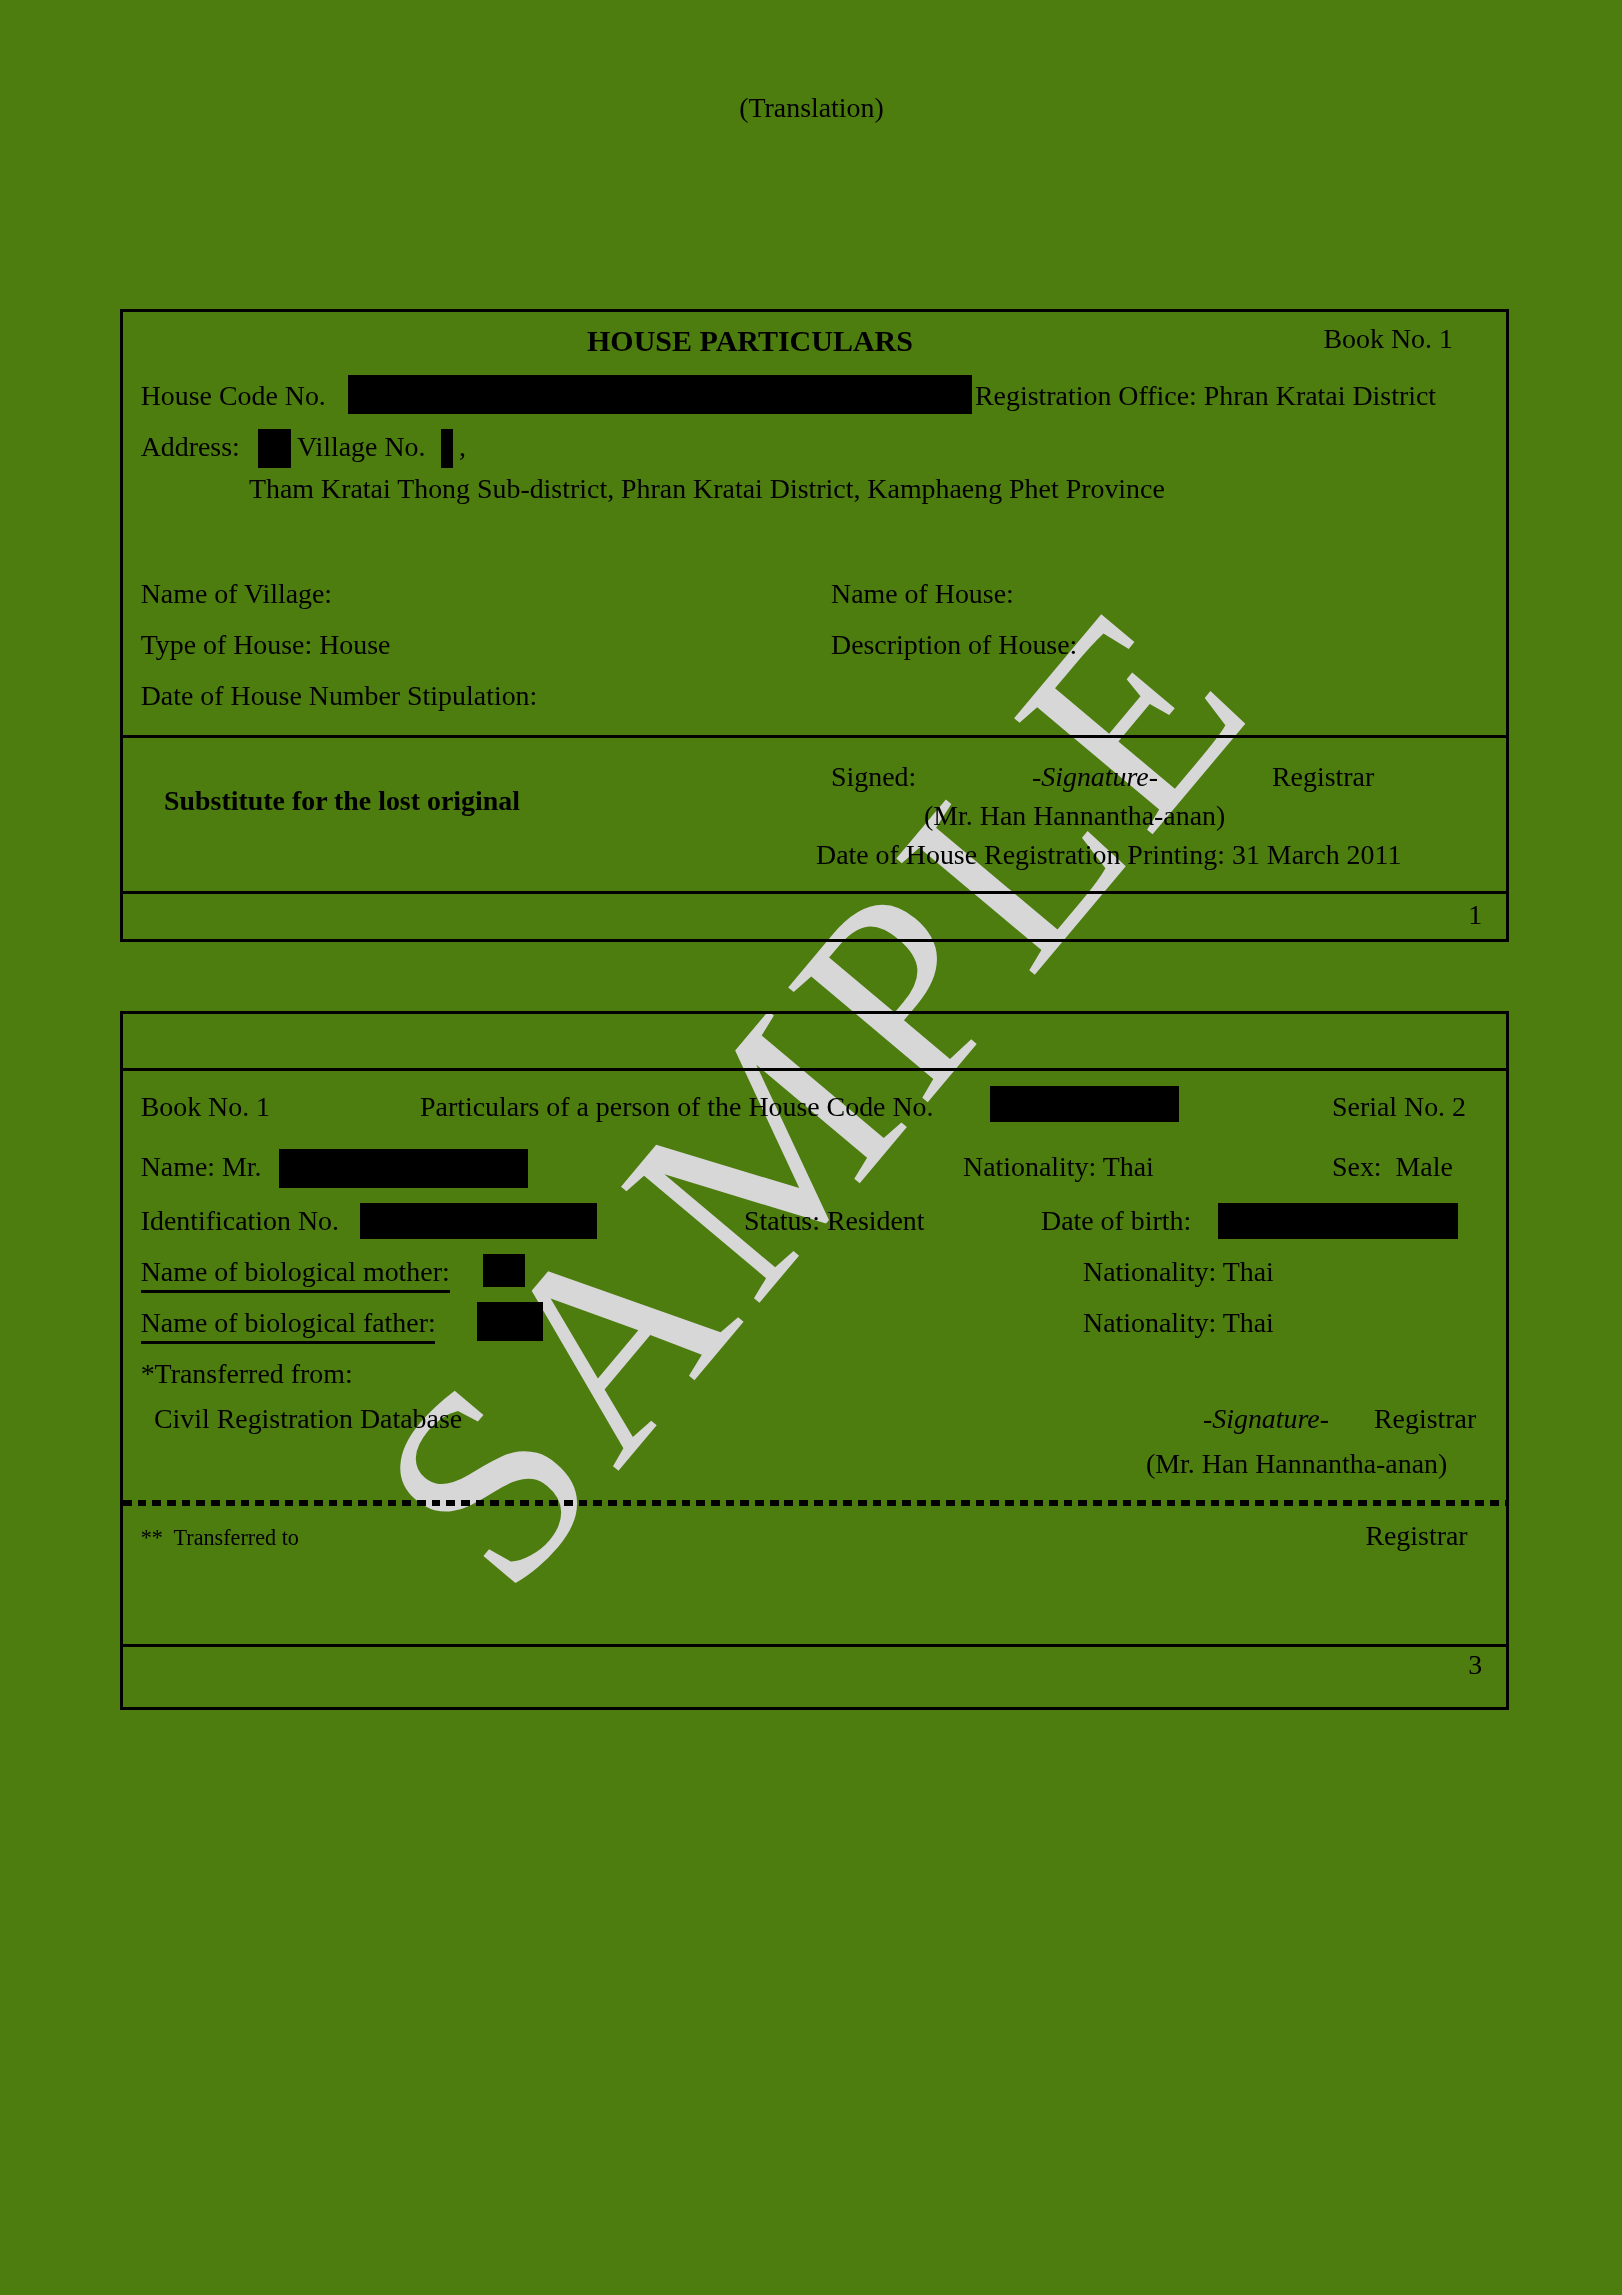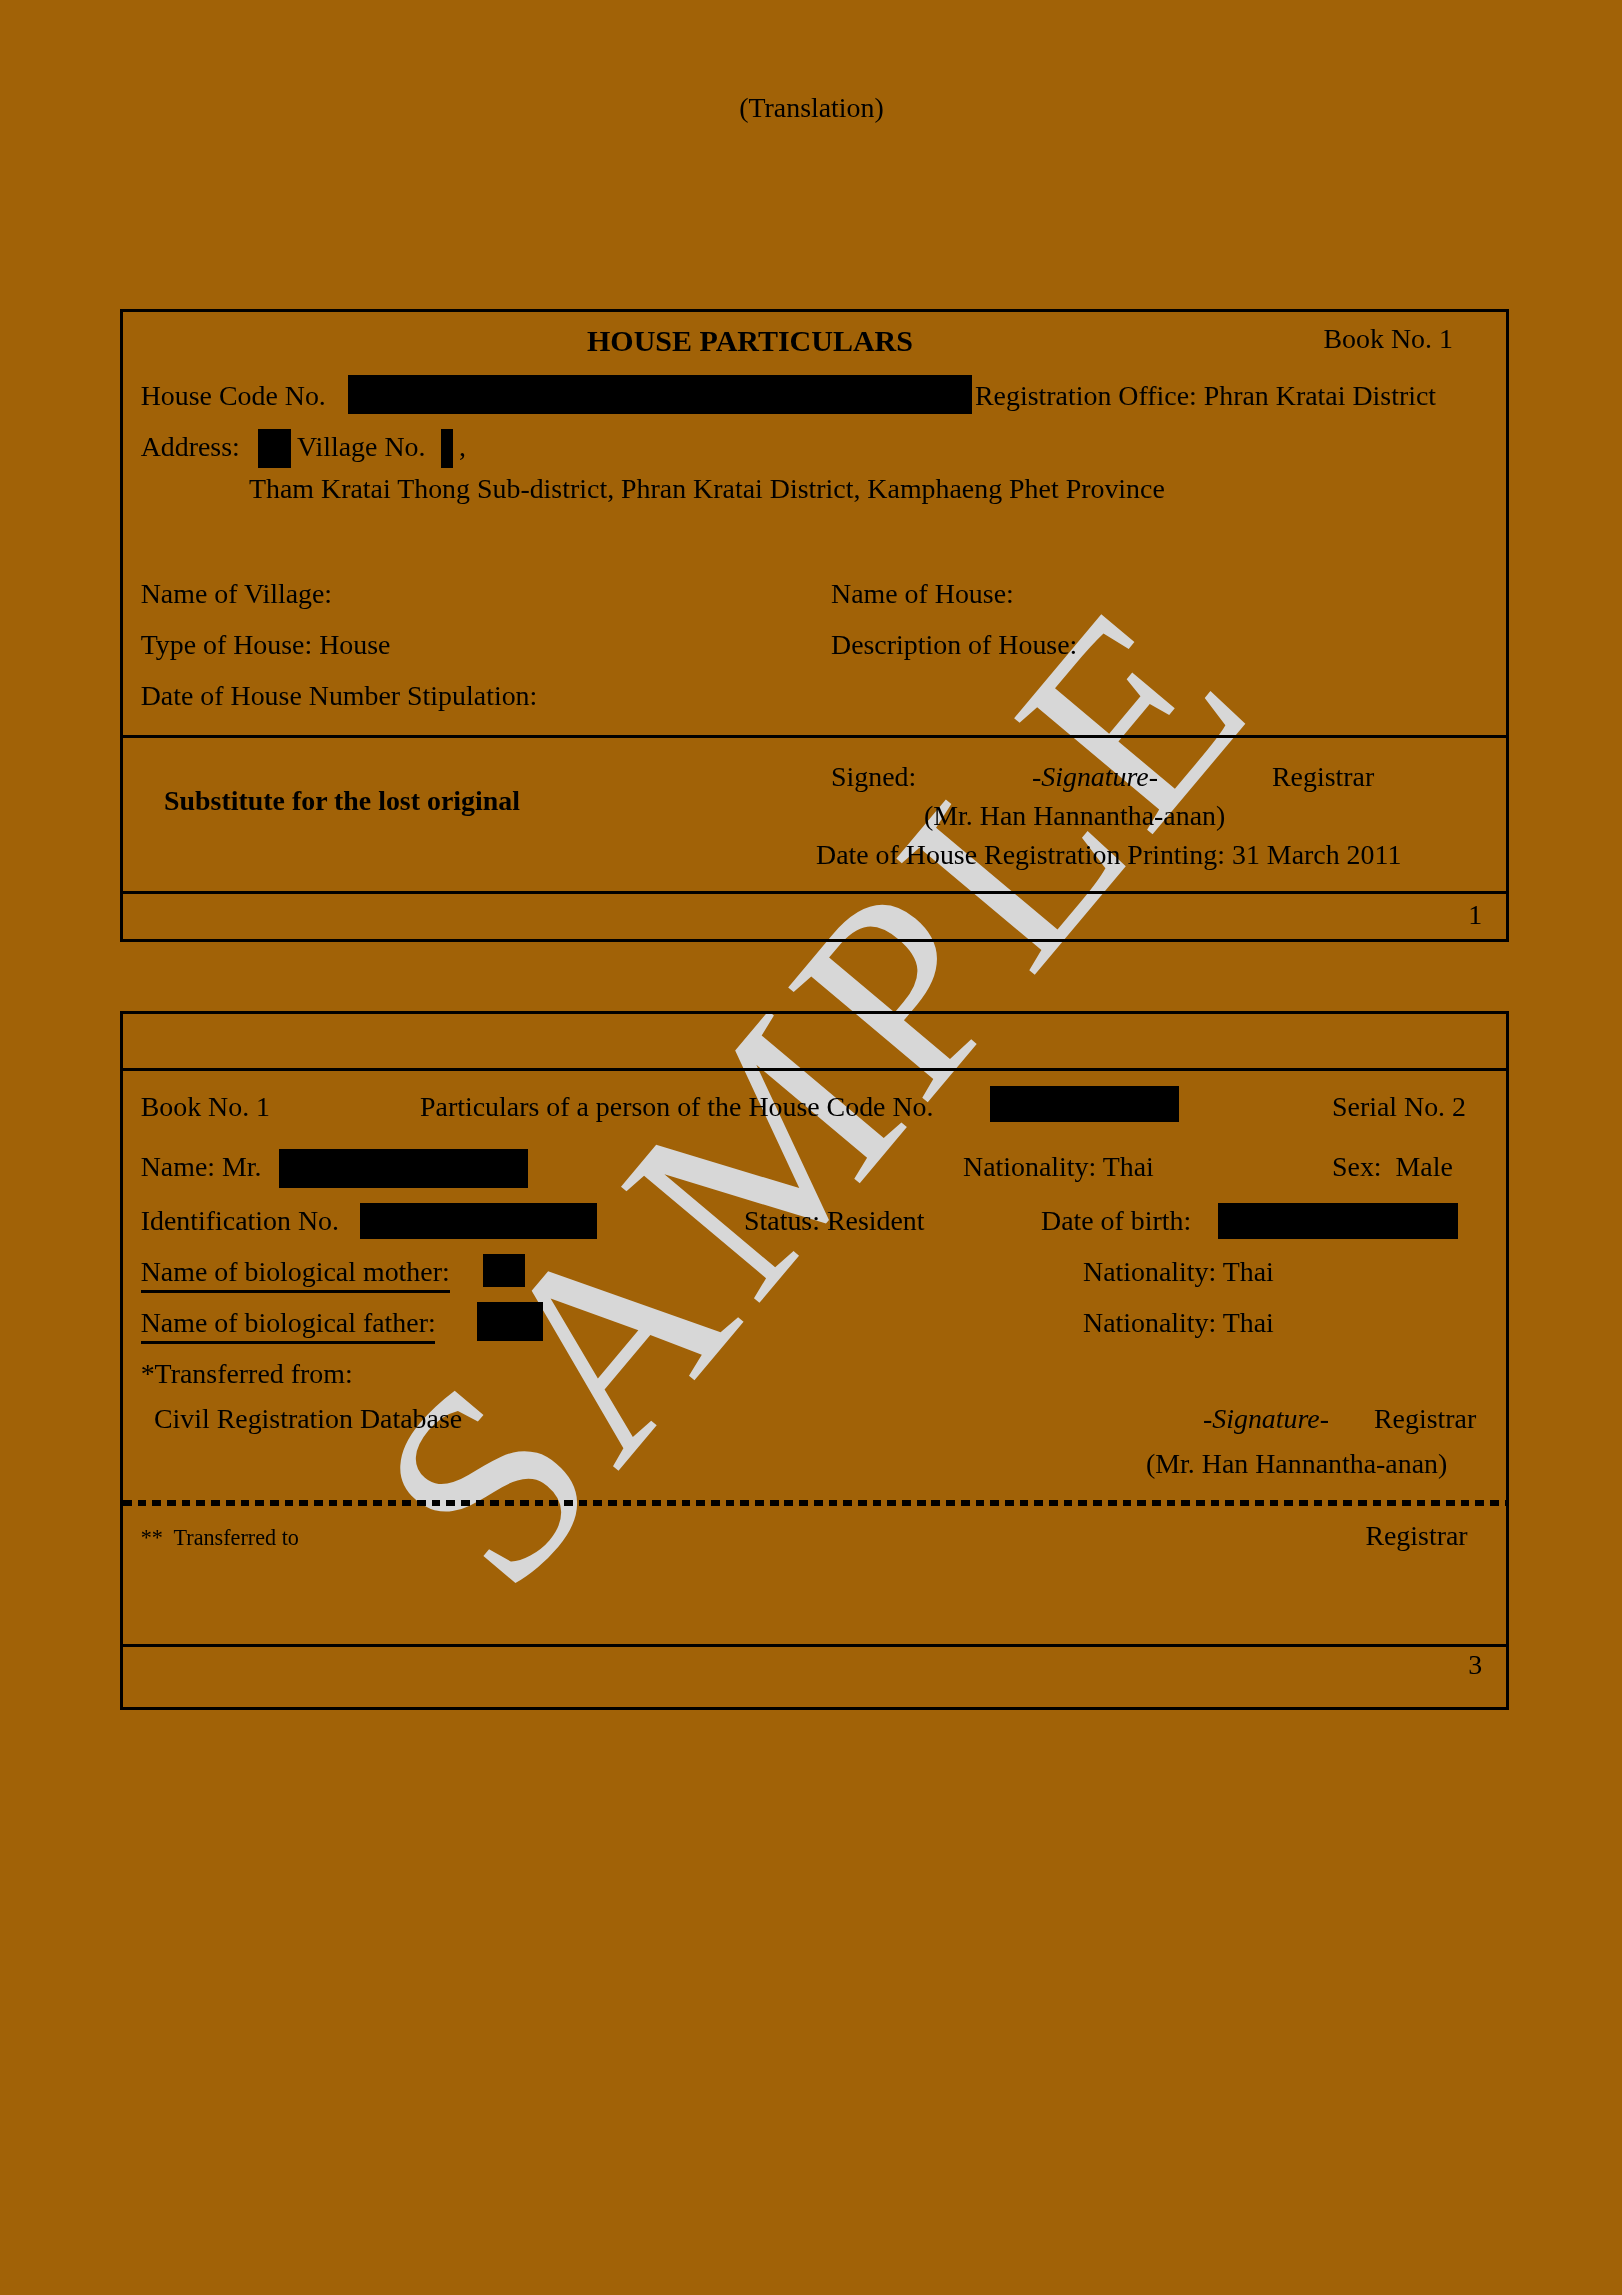--- a/index.html
+++ b/index.html
@@ -1,16 +1,16 @@
 <!DOCTYPE html>
 <html style="font-size:7.9px"><head>
 <meta charset="utf-8">
 <style>
   html,body{margin:0;padding:0;background:#ffffff;}
-  .viewport{position:relative;width:1622px;height:2295px;background:#a16207;overflow:hidden;}
+  .viewport{position:relative;width:1622px;height:2295px;background:#4d7c0f;overflow:hidden;}
   .scale{position:absolute;left:0;top:0;width:541px;height:765px;
          transform:scale(3);transform-origin:0 0;
          font-family:"Liberation Serif", serif;font-size:9.3px;color:#000;}
   .translation{position:absolute;top:31px;left:0;width:100%;text-align:center;}
   .watermark{position:absolute;left:74px;top:314px;width:402px;z-index:0;
              font-family:"Liberation Serif", serif;font-size:92px;font-weight:400;
              letter-spacing:4.9px;color:#d7d7d7;transform:rotate(-50deg);
              transform-origin:center center;white-space:pre;line-height:1;}
   .box{position:absolute;left:40px;width:461px;border:1px solid #000;background:transparent;z-index:1;}
   .box1{top:103px;height:209px;}

